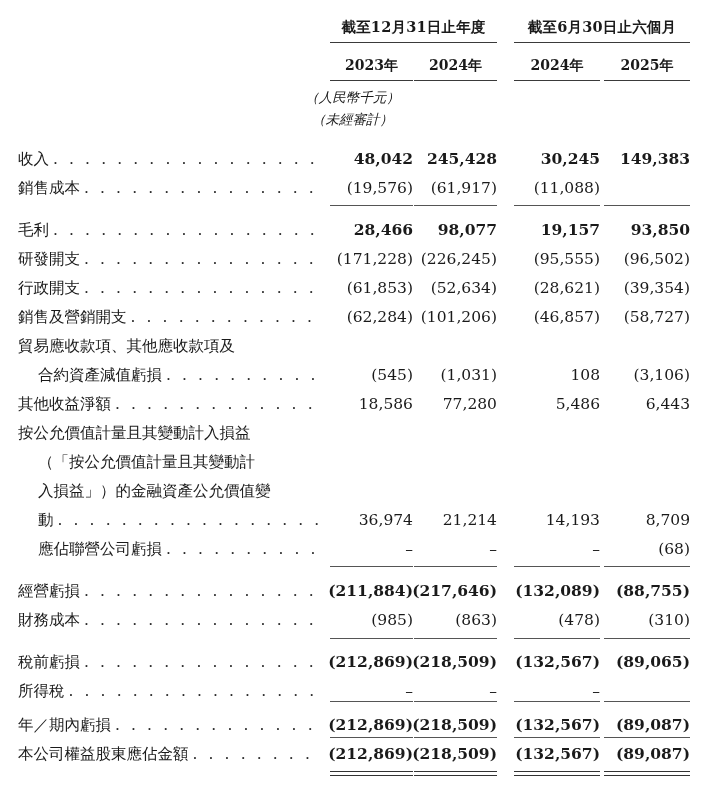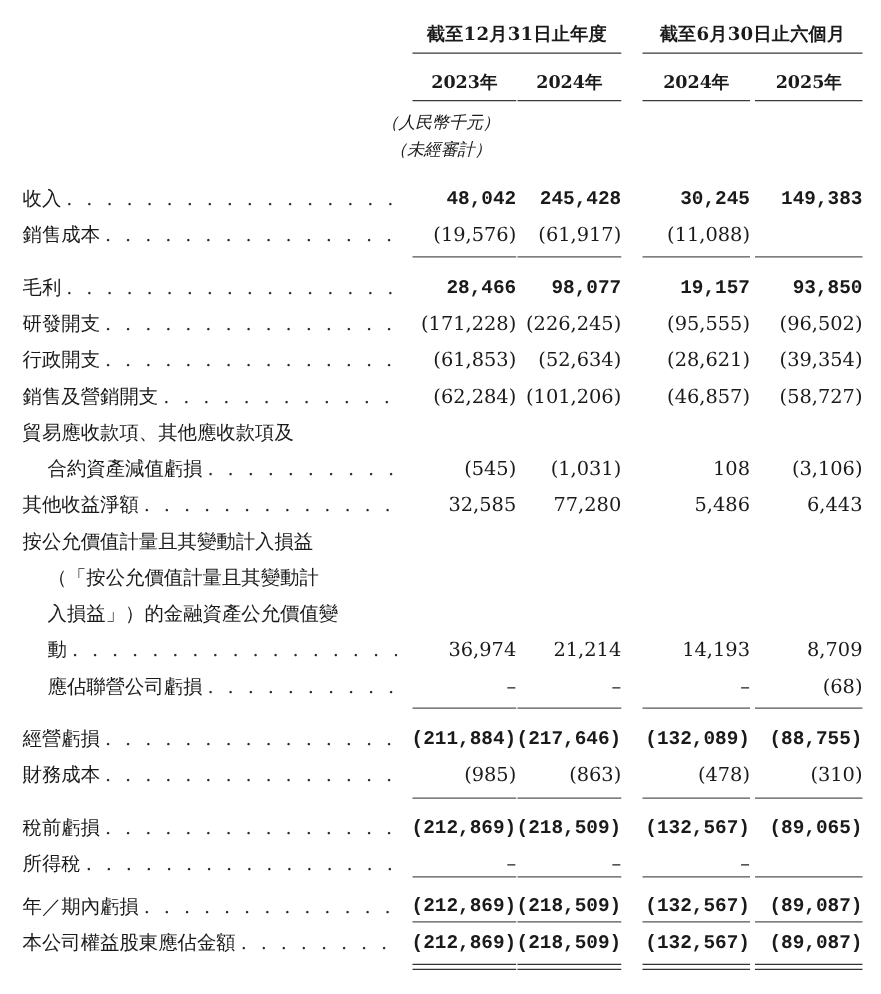--- a/index.html
+++ b/index.html
@@ -126,21 +126,21 @@
 
   .cell {
     position: absolute;
     top: 0;
     height: 29px;
     text-align: right;
     font-size: 15.5px;
     line-height: 24px;
     white-space: nowrap;
   }
-  .cell.b { font-weight: bold; font-family: Liberation Mono, monospace; }
+  .cell.b { font-weight: bold; }
   .c1 { left: 323px; width: 90px; }
   .c2 { left: 407px; width: 90px; }
   .c3 { left: 503px; width: 97px; }
   .c4 { left: 593px; width: 97px; }
 
   
   .rule {
     position: absolute;
     height: 0;
     border-top: 1.1px solid #555;
@@ -252,21 +252,21 @@
         <div class="cell c1">(545)</div>
         <div class="cell c2">(1,031)</div>
         <div class="cell c3">108</div>
         <div class="cell c4">(3,106)</div>
       </div>
       <div class="row" style="top: 392px;">
         <div class="label">
           <span class="txt">其他收益淨額</span>
           <span class="leader"></span>
         </div>
-        <div class="cell c1">32,585</div>
+        <div class="cell c1">18,586</div>
         <div class="cell c2">77,280</div>
         <div class="cell c3">5,486</div>
         <div class="cell c4">6,443</div>
       </div>
       <div class="row" style="top: 421px;">
         <div class="label noleader">
           <span class="txt">按公允價值計量且其變動計入損益</span>
         </div>
         <div class="cell c1"></div>
         <div class="cell c2"></div>

